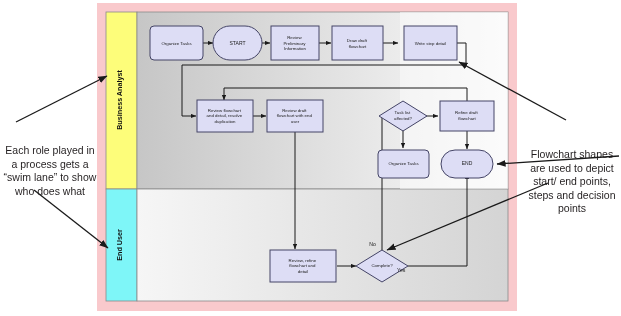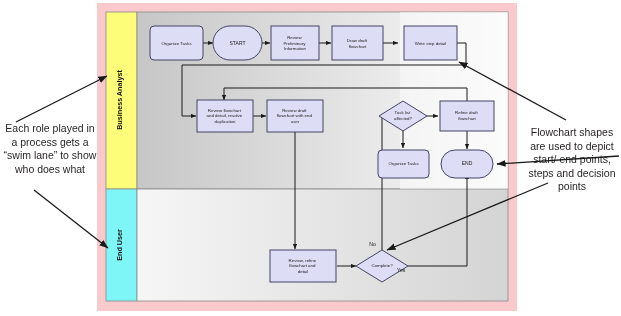--- a/index.html
+++ b/index.html
@@ -26,20 +26,21 @@
     width: 621px;
     height: 316px;
   }
   .note {
     position: absolute;
     font-family: "Liberation Sans", sans-serif;
     font-size: 10.5px;
     line-height: 13.5px;
     color: #231f20;
     text-align: center;
+    margin-top: 22px;
   }
   #note-left  { left: 2px;   top: 122px; width: 96px; }
   #note-right { left: 524px; top: 126px; width: 96px; }
   .shape-text {
     font-family: "Liberation Sans", sans-serif;
     fill: #1b1b1b;
     text-anchor: middle;
     dominant-baseline: middle;
   }
   .t-sm { font-size: 4.4px; }

